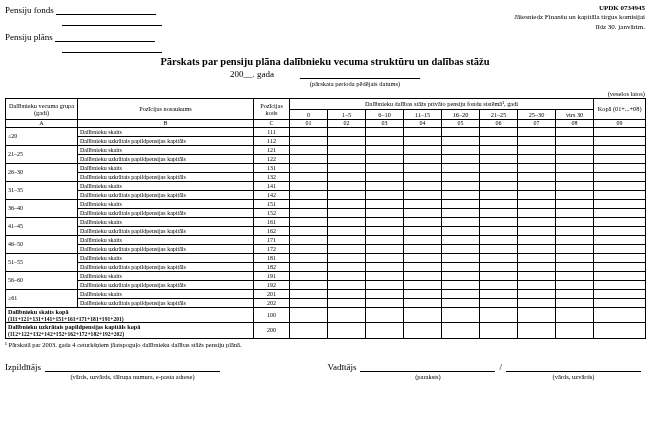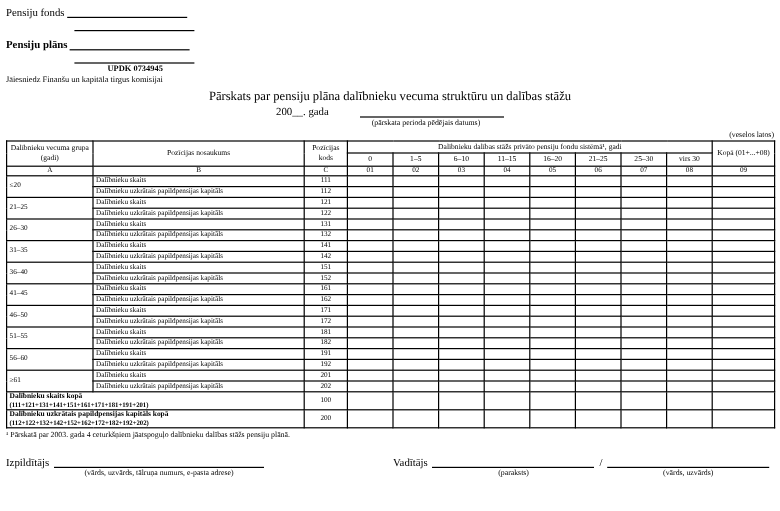--- a/index.html
+++ b/index.html
@@ -1,34 +1,34 @@
 <!DOCTYPE html>
 <html><head>
 <meta charset="utf-8">
 <style>
   * { box-sizing: border-box; }
   html, body { width: 650px; height: 426px; margin: 0; padding: 0; overflow: hidden; }
   body { background: #fff; color: #000; font-family: "Liberation Serif", serif; }
   .page { padding: 4px 5px 0 5px; height: 100%; position: relative; }
 
   
-  .top-section { display: flex; justify-content: space-between; align-items: flex-start; flex-direction: column; }
+  .top-section { display: flex; justify-content: space-between; align-items: flex-start; }
   .top-left { font-size: 9px; }
   .field-row { display: flex; align-items: flex-end; height: 11px; }
   .field-label { margin-right: 2px; white-space: nowrap; }
   .blank-line { display: inline-block; border-bottom: 1px solid #000; height: 9px; }
   .w100 { width: 100px; }
   .cont { margin-left: 57px; height: 10px; }
-  .mt6 { margin-top: 5px; font-weight: bold; }
+  .mt6 { margin-top: 5px; }
   .top-right { font-size: 7px; text-align: right; line-height: 1.35; }
   .top-right .updk { font-weight: bold; }
 
   
   .title-block { text-align: center; margin-top: 3px; }
-  .title { font-size: 10.5px; font-weight: normal; }
+  .title { font-size: 10.5px; font-weight: bold; }
   .date-line { font-size: 9px; margin-top: 2px; display: flex; justify-content: center; align-items: flex-end; gap: 23px; }
   .date-line .blank-line { width: 120px; margin-left: 3px; height: 10px; }
   .date-caption { font-size: 6.5px; margin-top: 1px; text-align: center; padding-left: 60px; }
 
   .units-note { font-size: 6.5px; text-align: right; margin-top: 3px; }
 
   
   .main-table { border-collapse: collapse; width: 640px; table-layout: fixed; margin-top: 1px; }
   .main-table th, .main-table td { border: 1px solid #000; padding: 0 2px; font-size: 6px; line-height: 1.2; vertical-align: middle; }
   .main-table thead th { font-weight: normal; text-align: center; font-size: 6.3px; padding: 1px 2px; }
@@ -71,20 +71,21 @@
         <span class="field-label">Pensiju plāns</span>
         <span class="blank-line w100"></span>
       </div>
       <div class="field-row">
         <span class="blank-line w100 cont"></span>
       </div>
     </div>
     <div class="top-right">
       <div class="updk">UPDK 0734945</div>
       <div>Jāiesniedz Finanšu un kapitāla tirgus komisijai</div>
+      <div>līdz 30. janvārim.</div>
     </div>
   </div>
 
   <div class="title-block">
     <div class="title">Pārskats par pensiju plāna dalībnieku vecuma struktūru un dalības stāžu</div>
     <div class="date-line">
       <span>200__. gada</span>
       <span class="blank-line"></span>
     </div>
     <div class="date-caption">(pārskata perioda pēdējais datums)</div>

